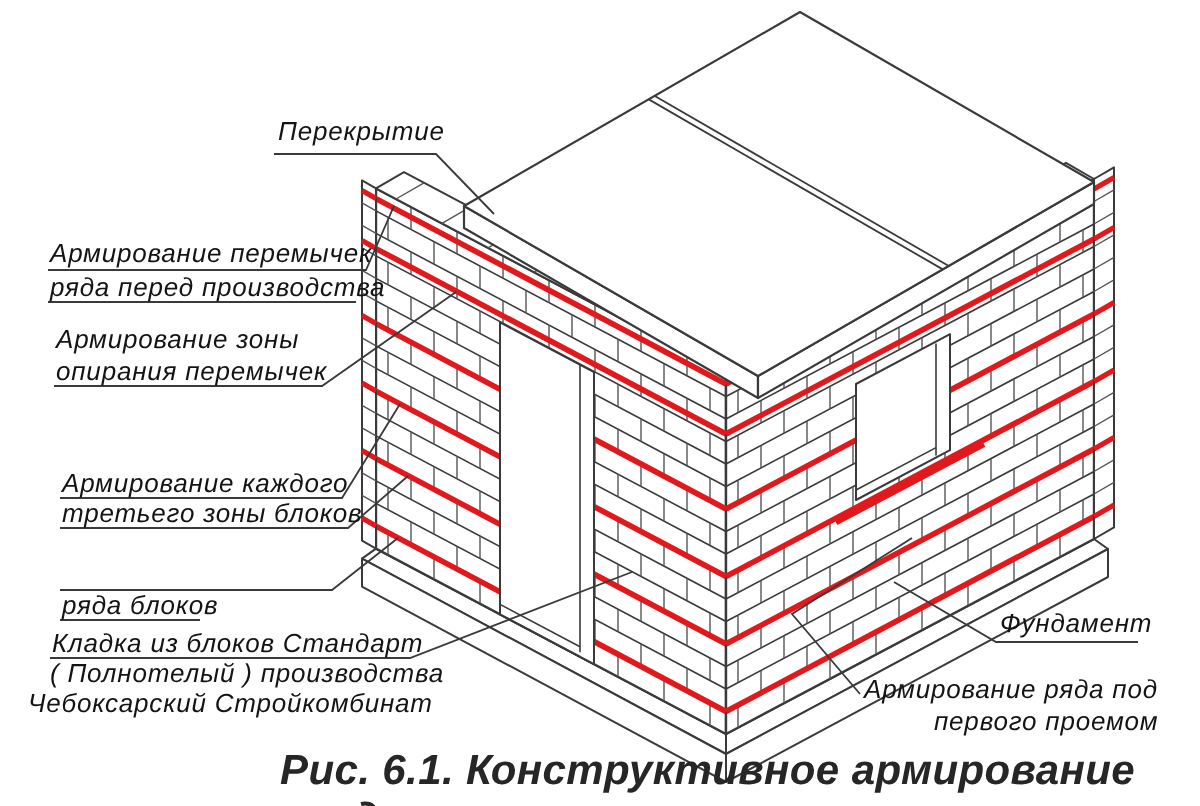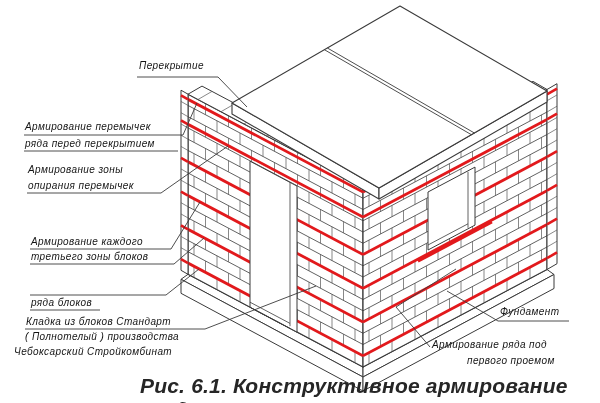--- a/index.html
+++ b/index.html
@@ -1,19 +1,19 @@
 <!DOCTYPE html>
 <html><head>
 <meta charset="utf-8">
 <style>
   html,body{margin:0;padding:0;background:#fff;}
   #stage{position:relative;width:600px;height:403px;background:#fff;overflow:hidden;
          font-family:"Liberation Sans",sans-serif;}
   #drawing{position:absolute;left:0;top:0;}
-  .lbl{position:absolute;font-style:italic;font-size:10px;line-height:14px;
+  .lbl{position:absolute;font-style:italic;font-size:13px;line-height:14px;
        color:#141414;white-space:nowrap;letter-spacing:0.4px;}
   .cap{position:absolute;left:140px;top:374px;width:460px;text-align:left;
        font-style:italic;font-weight:bold;font-size:21px;color:#262626;letter-spacing:0.2px;}
 </style>
 </head>
 <body>
 
 <div id="stage">
   <svg id="drawing" width="600" height="403" viewBox="0 0 600 403">
       <g>
@@ -424,21 +424,21 @@
         <polyline points="30,310 100,310" fill="none" stroke="#3a3a3a" stroke-width="0.9"></polyline>
         <polyline points="25,329 205,329 316,286" fill="none" stroke="#3a3a3a" stroke-width="0.9"></polyline>
         <polyline points="447,291 498,321 569,321" fill="none" stroke="#3a3a3a" stroke-width="0.9"></polyline>
         <polyline points="430,347 396,307 456,269" fill="none" stroke="#3a3a3a" stroke-width="0.9"></polyline>
       </g>
     </svg>
 
   <div class="lbl" style="left:139px;top:59px">Перекрытие</div>
 
   <div class="lbl" style="left:25px;top:120px">Армирование перемычек</div>
-  <div class="lbl" style="left:25px;top:137px">ряда перед перекрытием</div>
+  <div class="lbl" style="left:25px;top:137px">ряда перед производства</div>
 
   <div class="lbl" style="left:28px;top:163px">Армирование зоны</div>
   <div class="lbl" style="left:28px;top:179px">опирания перемычек</div>
 
   <div class="lbl" style="left:31px;top:235px">Армирование каждого</div>
   <div class="lbl" style="left:31px;top:250px">третьего зоны блоков</div>
 
   <div class="lbl" style="left:31px;top:296px">ряда блоков</div>
 
   <div class="lbl" style="left:26px;top:315px">Кладка из блоков Стандарт</div>

